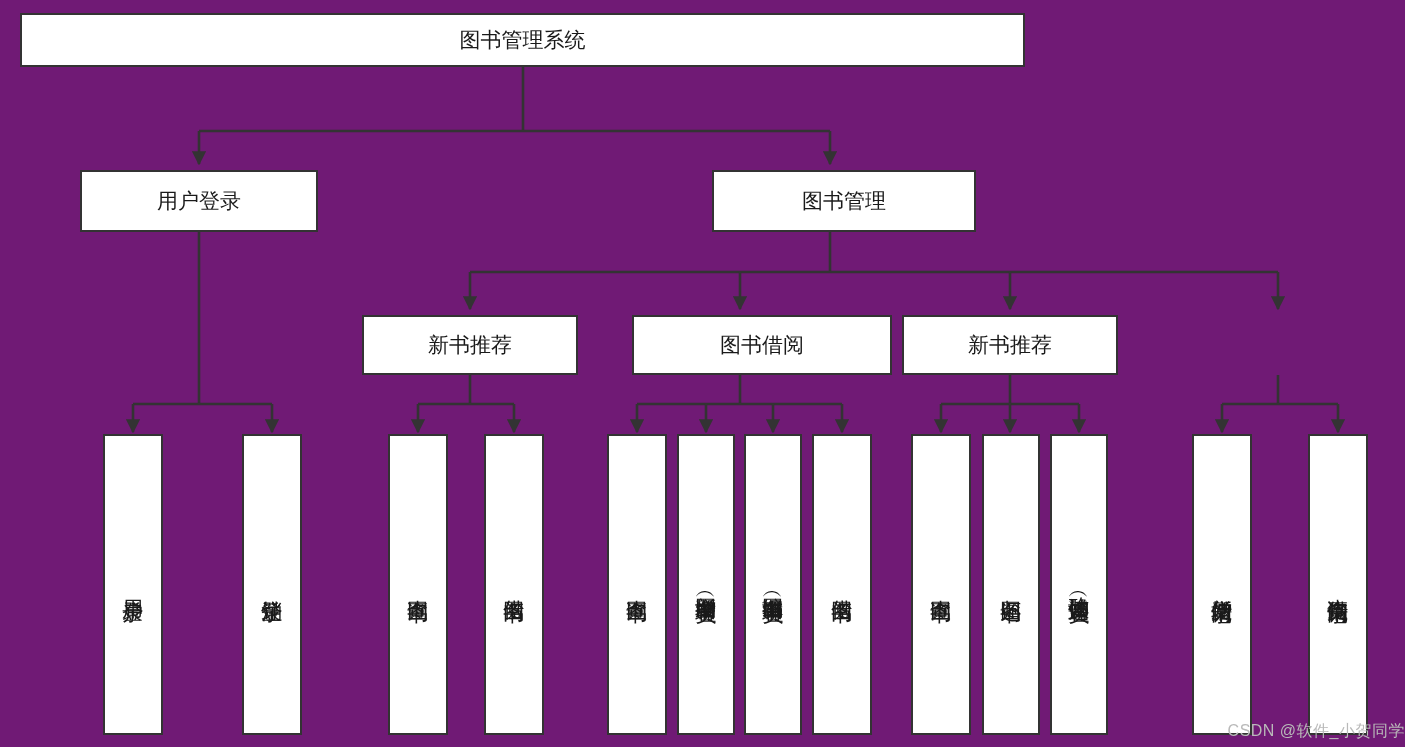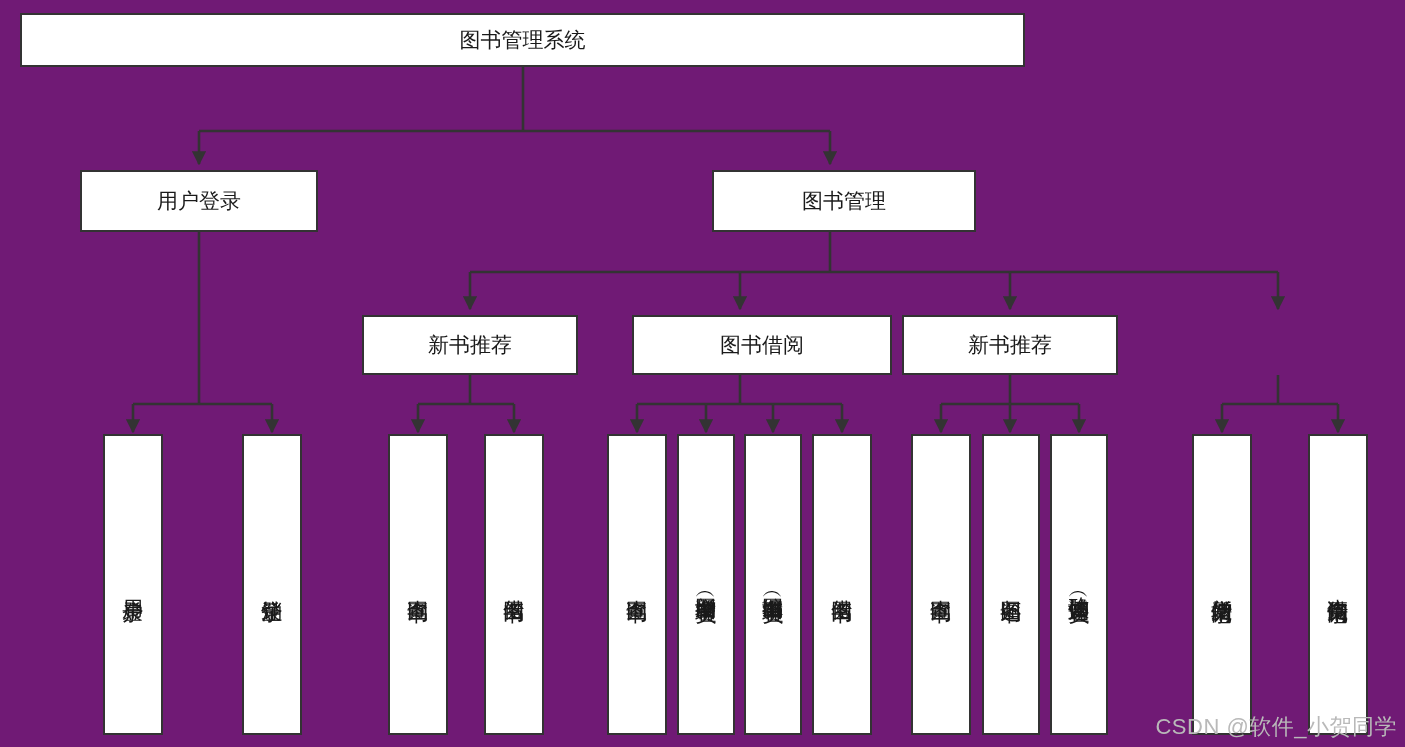--- a/index.html
+++ b/index.html
@@ -57,23 +57,23 @@
     writing-mode: vertical-rl;
     text-orientation: upright;
     font-size: 21px;
     line-height: 1.30;
     letter-spacing: 1px;
     white-space: normal;
     max-height: 100%;
   }
   .watermark {
     position: absolute;
-    right: 8px;
+    right: 0;
     bottom: 5px;
-    font-size: 22px;
+    font-size: 16px;
     color: #b9b9b9;
     white-space: nowrap;
     letter-spacing: 0.5px;
   }
 </style>
 </head>
 <body>
 
 <div id="diagram-root">
 

